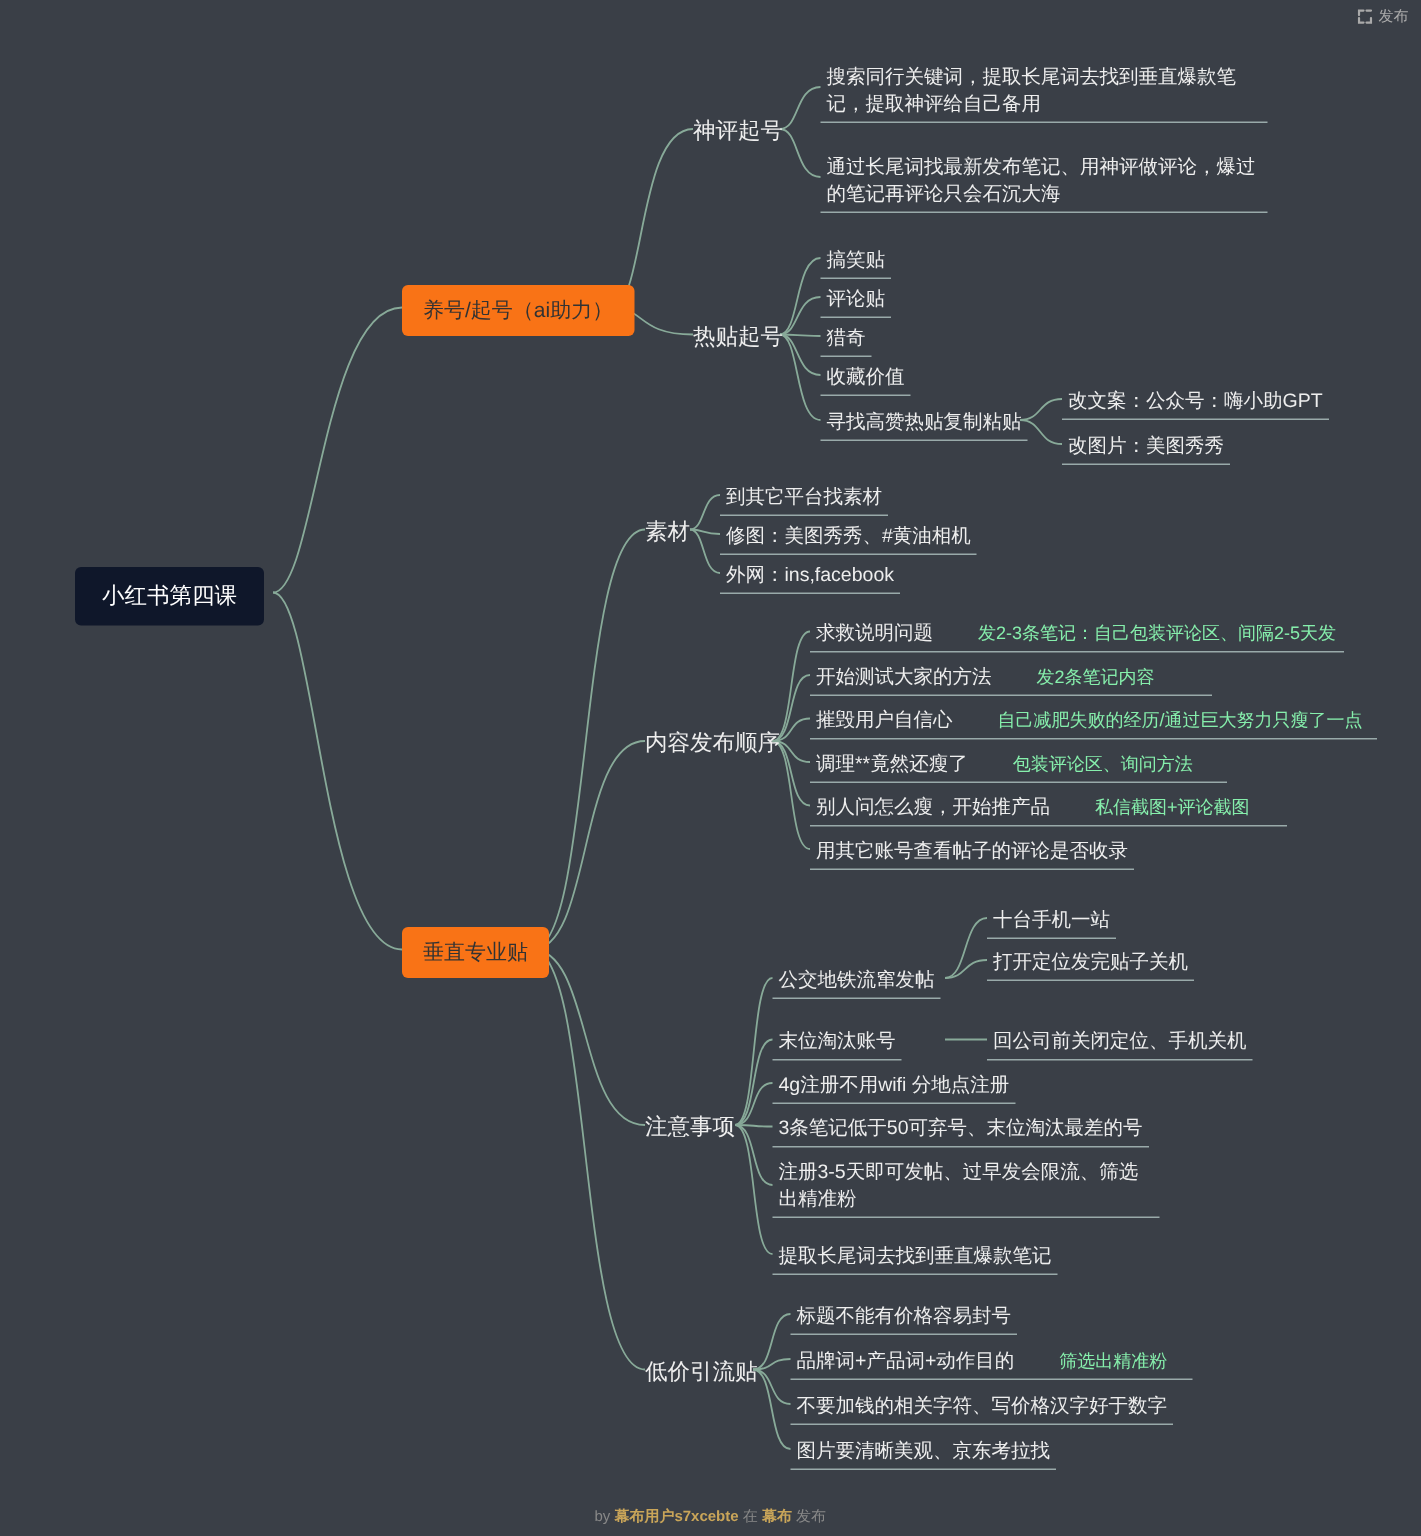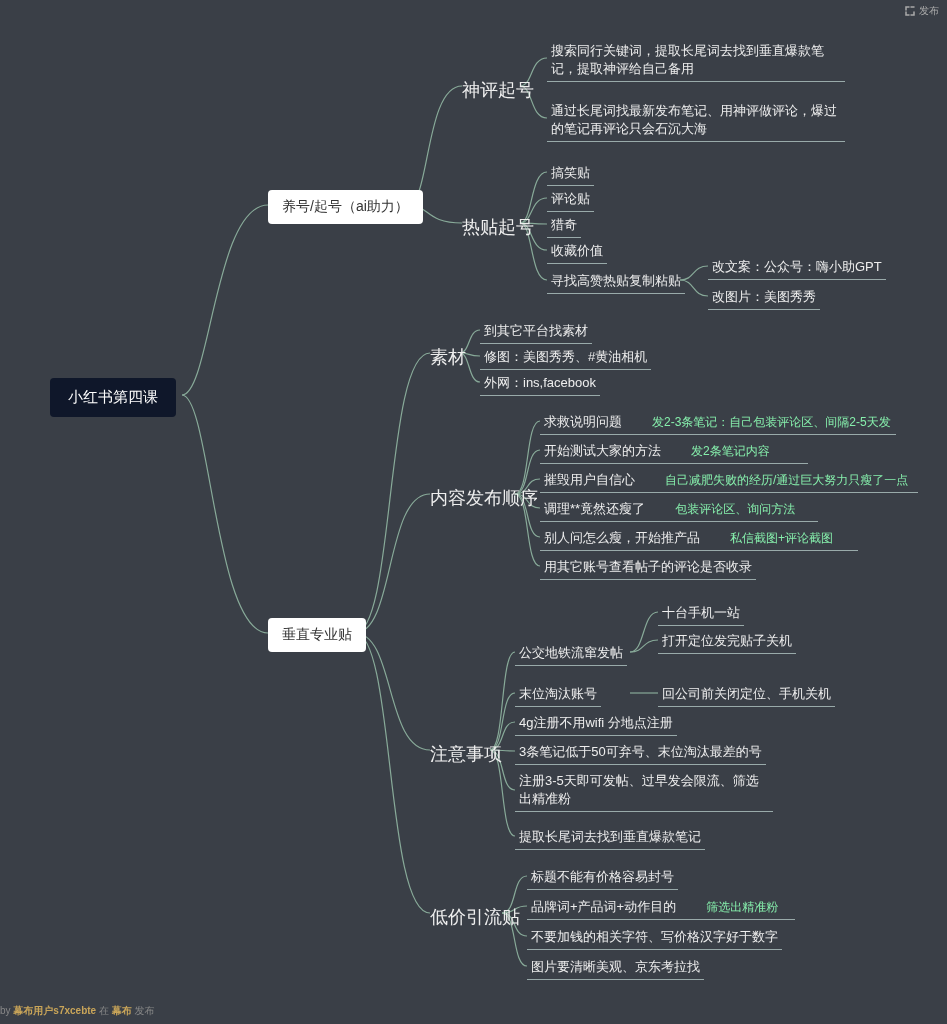--- a/index.html
+++ b/index.html
@@ -1,25 +1,25 @@
 <!DOCTYPE html>
 <html><head>
 <meta charset="utf-8">
 <style>
 html,body{margin:0;padding:0;background:#3a3f47;color:#fff;font-family:"Helvetica Neue",Arial,"PingFang SC","Microsoft YaHei",sans-serif;font-size:13px;width:947px;height:1024px;overflow:hidden;position:relative}
 .topbar{position:absolute;top:4px;right:8px;font-size:10px;color:#aaa;display:flex;align-items:center;gap:4px}
 .topbar svg{width:10px;height:10px;stroke:#aaa;fill:none;stroke-width:1.5}
-.footer{position:absolute;bottom:6px;left:0;right:0;font-size:10px;color:#888}
+.footer{position:absolute;bottom:6px;left:0;right:0;text-align:center;font-size:10px;color:#888}
 .footer b{color:#c9a559}
 
 svg.map{position:absolute;left:0;top:0}
 .node{position:absolute;white-space:nowrap}
 .root-node{background:#0f172a;color:#fff;padding:10px 18px;border-radius:4px;font-size:15px}
-.box-node{background:#ffffff;color:#333;padding:8px 14px;border-radius:4px;font-size:14px}
-.branch-label{color:#eee;font-size:18px}
+.box-node{background:#f97316;color:#333;padding:8px 14px;border-radius:4px;font-size:14px}
+.branch-label{color:#eee;font-size:15px}
 .leaf{color:#eee;border-bottom:1px solid #9aa;padding:2px 4px 3px 4px;font-size:13px;line-height:1.4}
 .leaf.wide{width:290px;white-space:normal}
 .note{color:#86efac;font-size:12px;margin-left:30px}
 </style>
 </head>
 <body>
 
 <div class="topbar">
   <svg>
       <path d="M1 4V1h3M9 1h-3M9 6v3H6M1 6v3h3" stroke-linecap="round"></path>

